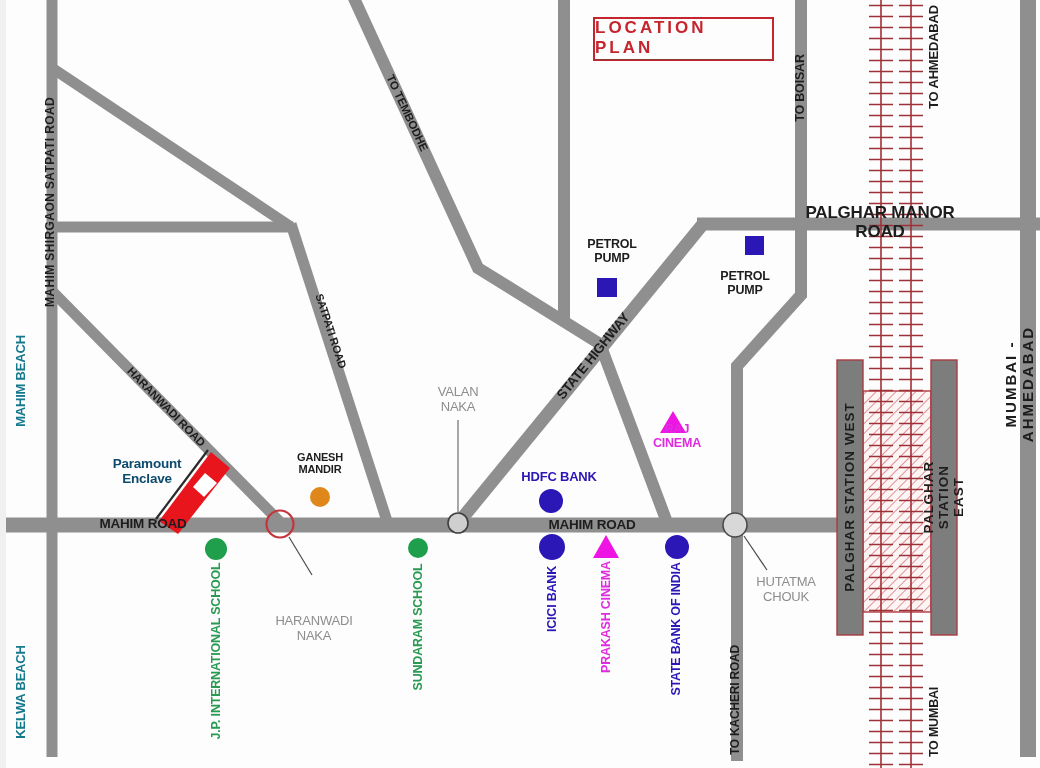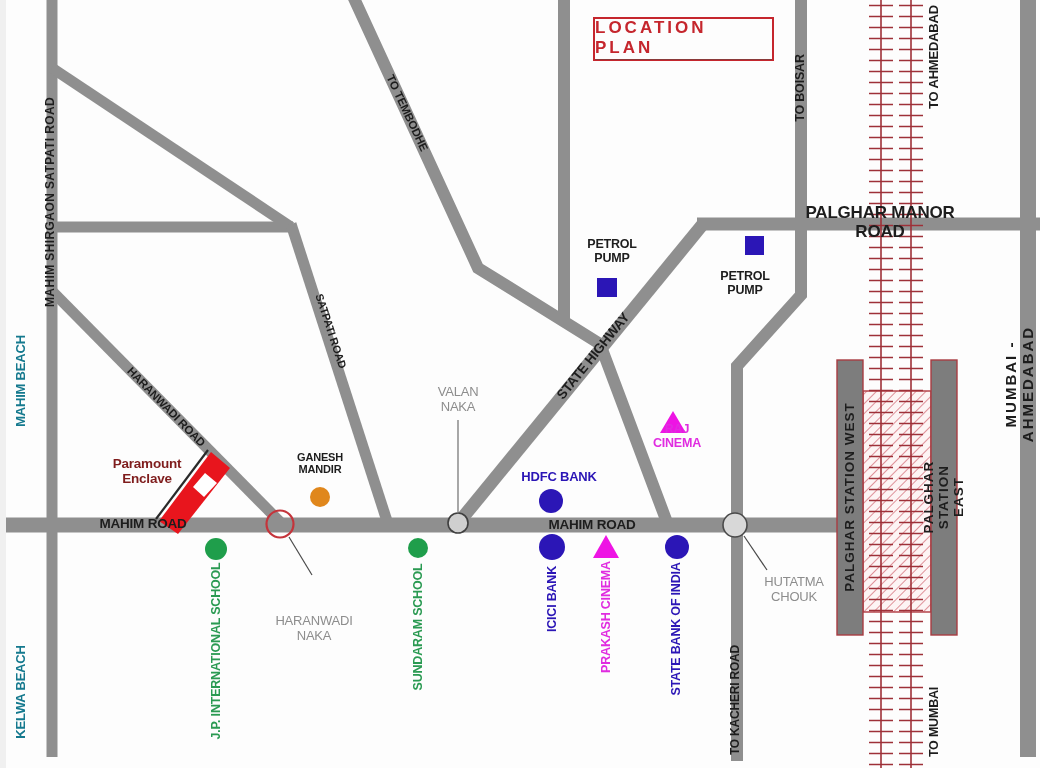--- a/index.html
+++ b/index.html
@@ -9,21 +9,21 @@
   .edge-strip{position:absolute;left:0;top:0;width:6px;height:768px;background:#f0f0f0;}
   .lbl{position:absolute;white-space:pre-line;text-align:center;line-height:1.12;
        letter-spacing:-0.2px;transform:translate(-50%,-50%) rotate(var(--r,0deg));}
   .road-name{font-weight:bold;color:#1d1d1d;}
   .blue{font-weight:bold;color:#2b16b6;}
   .green{font-weight:bold;color:#2a9a52;}
   .magenta{font-weight:bold;color:#e02ce0;}
   .teal{font-weight:bold;color:#15798e;}
   .muted{color:#8d8d8d;font-weight:normal;}
   .black{font-weight:bold;color:#1d1d1d;}
-  .site-red{color:#7f1d1d;font-weight:bold;}
+  .site-red{color:#0c4a6e;font-weight:bold;}
   .title-box{position:absolute;left:593px;top:17px;width:177px;height:40px;
              border:2px solid #c5262d;display:flex;align-items:center;justify-content:center;}
   .title-text{color:#c5262d;font-size:17px;font-weight:bold;letter-spacing:3px;word-spacing:8px;
               border-bottom:1.5px solid #8a3a3a;padding-bottom:1px;}
 </style>
 </head>
 <body>
 
 <div id="stage">
 
@@ -126,19 +126,19 @@
   <div class="lbl blue" style="left:552px;top:599px;--r:-90deg;font-size:12.5px;">ICICI BANK</div>
   <div class="lbl magenta" style="left:606px;top:617px;--r:-90deg;font-size:12.5px;">PRAKASH CINEMA</div>
   <div class="lbl blue" style="left:676px;top:629px;--r:-90deg;font-size:12.5px;">STATE BANK OF INDIA</div>
   <div class="lbl green" style="left:216px;top:651px;--r:-90deg;font-size:12.5px;">J.P. INTERNATIONAL SCHOOL</div>
   <div class="lbl green" style="left:418px;top:627px;--r:-90deg;font-size:12.5px;">SUNDARAM SCHOOL</div>
 
   <div class="lbl muted" style="left:314px;top:597px;font-size:13px;margin-top:32px;">HARANWADI
 NAKA</div>
   <div class="lbl muted" style="left:458px;top:400px;font-size:13px;">VALAN
 NAKA</div>
-  <div class="lbl muted" style="left:786px;top:590px;font-size:13px;margin-left:8px;">HUTATMA
+  <div class="lbl muted" style="left:786px;top:590px;font-size:13px;">HUTATMA
 CHOUK</div>
 
   <div class="lbl black" style="left:850px;top:497px;--r:-90deg;font-size:13.5px;letter-spacing:1px;">PALGHAR STATION WEST</div>
   <div class="lbl black" style="left:944px;top:497px;--r:-90deg;font-size:13.5px;letter-spacing:1px;">PALGHAR STATION EAST</div>
 
 </div>
 
 </body></html>

